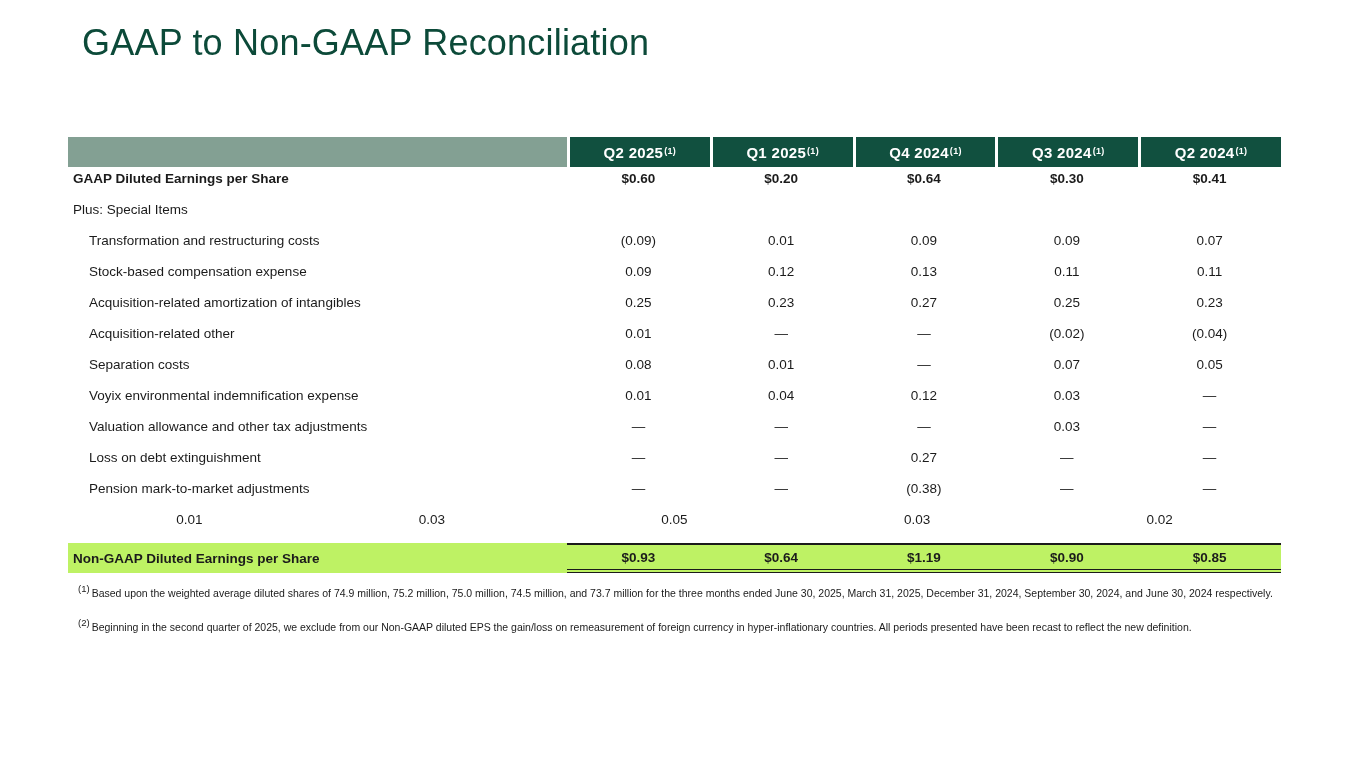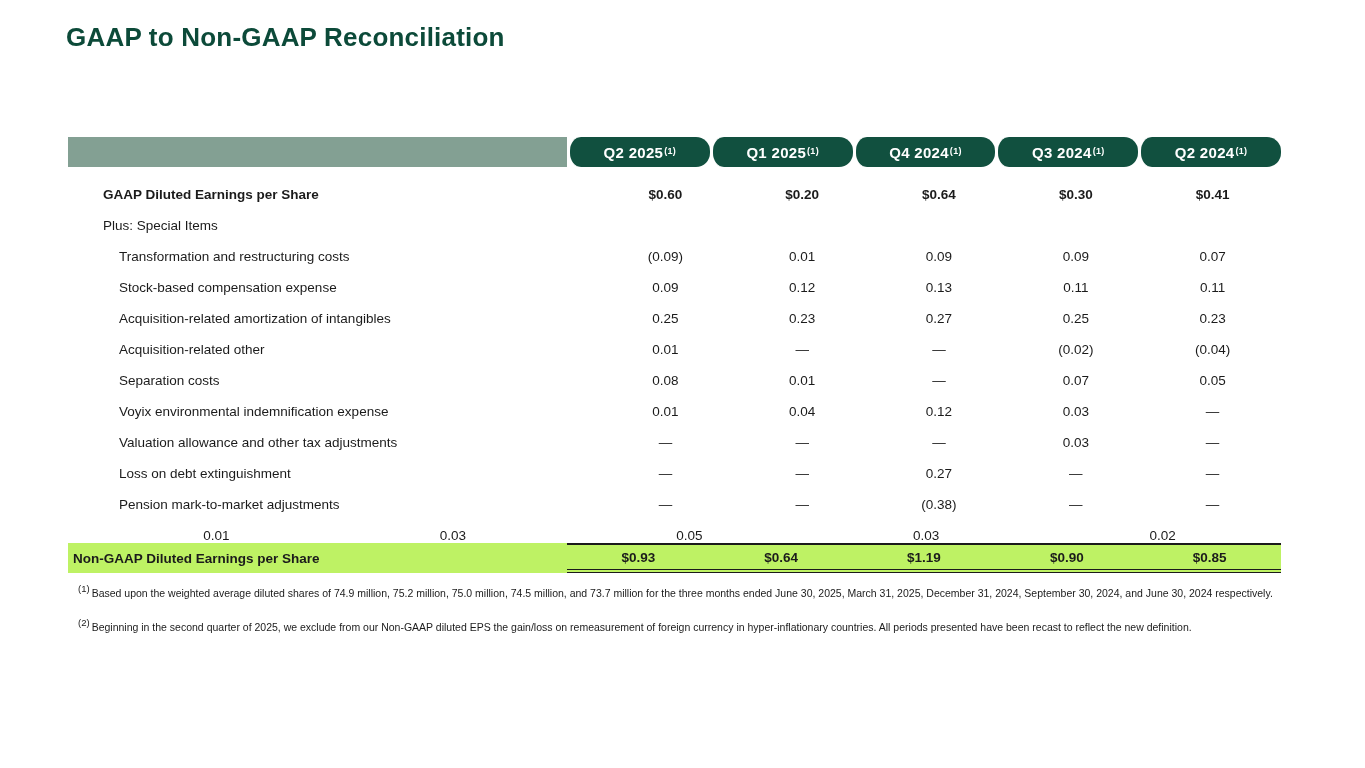--- a/index.html
+++ b/index.html
@@ -7,24 +7,24 @@
     position: relative;
     width: 1365px;
     height: 768px;
     background: #ffffff;
     font-family: "Liberation Sans", sans-serif;
     color: #1b1b1b;
     overflow: hidden;
   }
   .title {
     position: absolute;
-    left: 66px;
+    left: 82px;
     top: 22px;
-    font-size: 26px;
-    font-weight: 700;
+    font-size: 36px;
+    font-weight: 400;
     letter-spacing: 0.2px;
     color: #0c4a39;
   }
   .table {
     position: absolute;
     left: 68px;
     top: 137px;
     width: 1213px;
   }
   .header-row {
@@ -44,36 +44,34 @@
     flex: 1;
     background: #11503f;
     border-left: 3px solid #ffffff;
     color: #ffffff;
     font-weight: 700;
     font-size: 15px;
     display: flex;
     align-items: center;
     justify-content: center;
     letter-spacing: 0.3px;
-    border-radius: 14px;
   }
   .hcell sup {
     font-size: 9px;
     font-weight: 700;
     margin-left: 1px;
     position: relative;
     top: -1px;
   }
   .tbody { padding-top: 4px; }
   .row {
     display: flex;
     height: 31px;
-    align-items: flex-end;
+    align-items: flex-start;
     font-size: 13.5px;
-    margin-left: 30px;
   }
   .row .label {
     width: 499px;
     flex: none;
     padding-left: 5px;
     box-sizing: border-box;
     white-space: nowrap;
   }
   .row.indent .label { padding-left: 21px; }
   .row.bold { font-weight: 700; }

